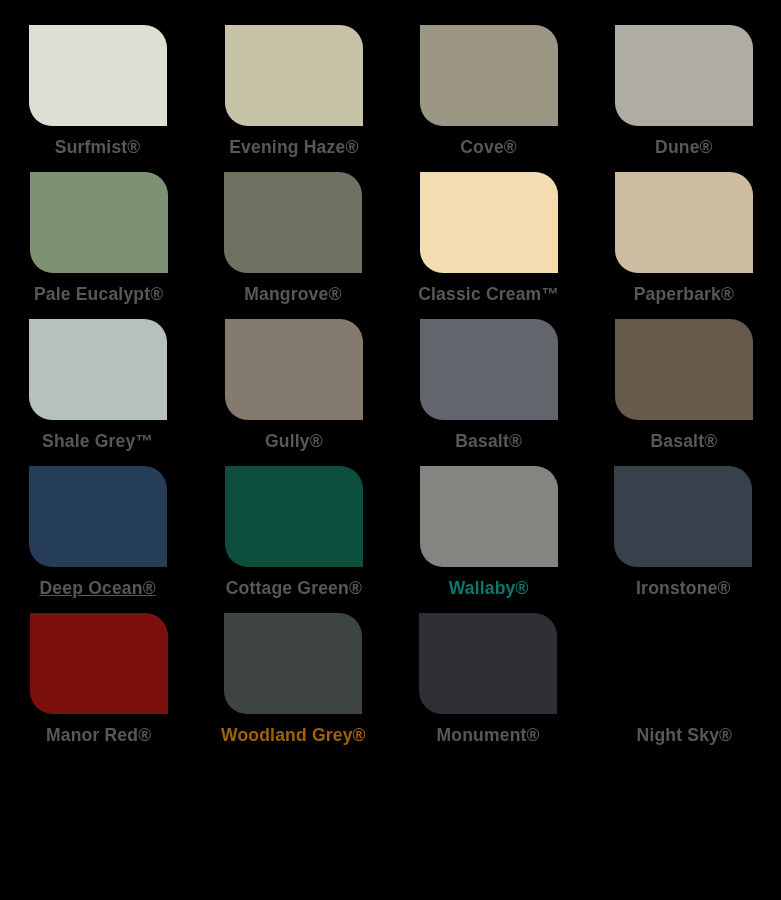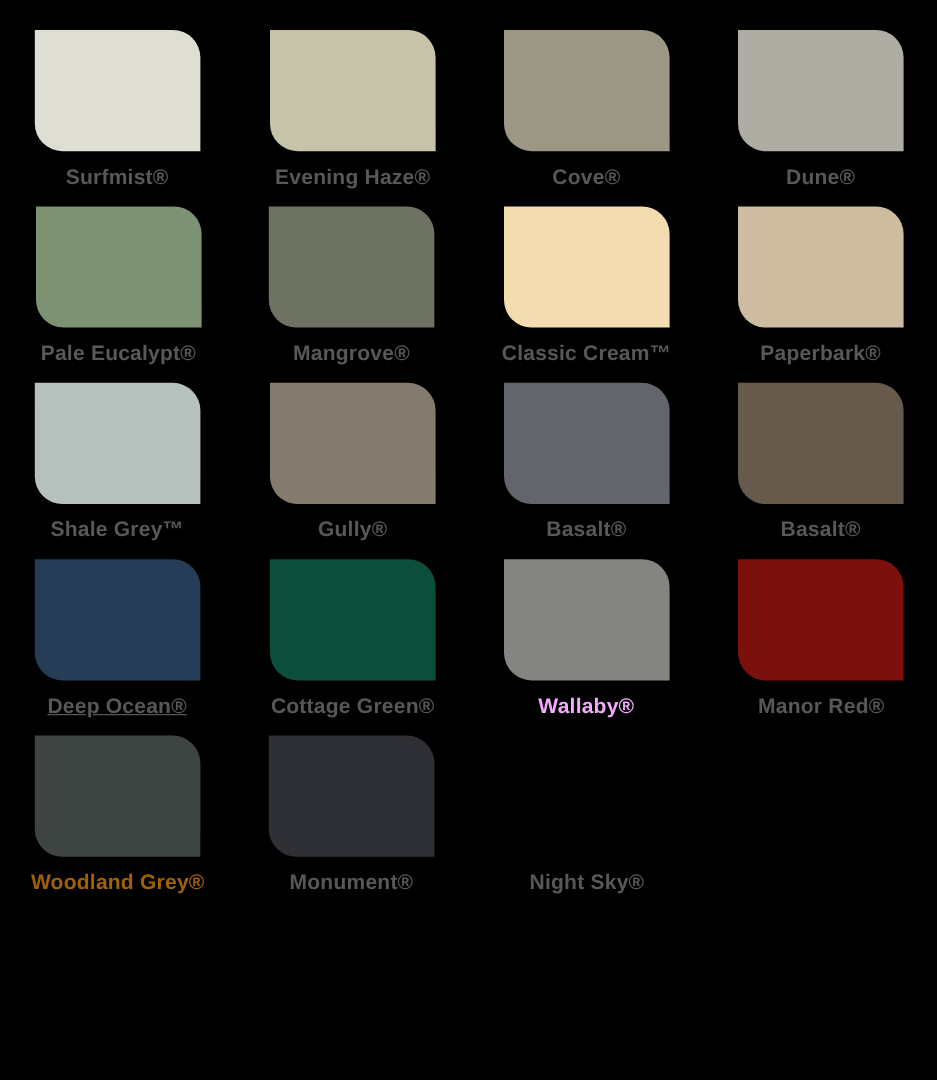--- a/index.html
+++ b/index.html
@@ -114,21 +114,25 @@
     <div class="swatch-cell col-0">
       <div class="swatch-chip" style="background-color: rgb(37, 61, 86);"></div>
       <div class="swatch-label" style="color: rgb(88, 88, 90); text-decoration: underline;">Deep Ocean®</div>
     </div>
     <div class="swatch-cell col-1">
       <div class="swatch-chip" style="background-color: rgb(12, 79, 60);"></div>
       <div class="swatch-label" style="color: rgb(88, 88, 90);">Cottage Green®</div>
     </div>
     <div class="swatch-cell col-2">
       <div class="swatch-chip" style="background-color: rgb(132, 132, 129);"></div>
-      <div class="swatch-label" style="color: #f0abfc;">Wallaby®</div>
+      <div class="swatch-label" style="color: #0f766e;">Wallaby®</div>
+    </div>
+    <div class="swatch-cell col-0">
+      <div class="swatch-chip" style="background-color: rgb(54, 65, 76);"></div>
+      <div class="swatch-label" style="color: rgb(88, 88, 90);">Ironstone®</div>
     </div>
     <div class="swatch-cell col-1">
       <div class="swatch-chip" style="background-color: rgb(124, 16, 12);"></div>
       <div class="swatch-label" style="color: rgb(88, 88, 90);">Manor Red®</div>
     </div>
     <div class="swatch-cell col-3">
       <div class="swatch-chip" style="background-color: rgb(62, 68, 65);"></div>
       <div class="swatch-label" style="color: #a16207;">Woodland Grey®</div>
     </div>
     <div class="swatch-cell col-0">

